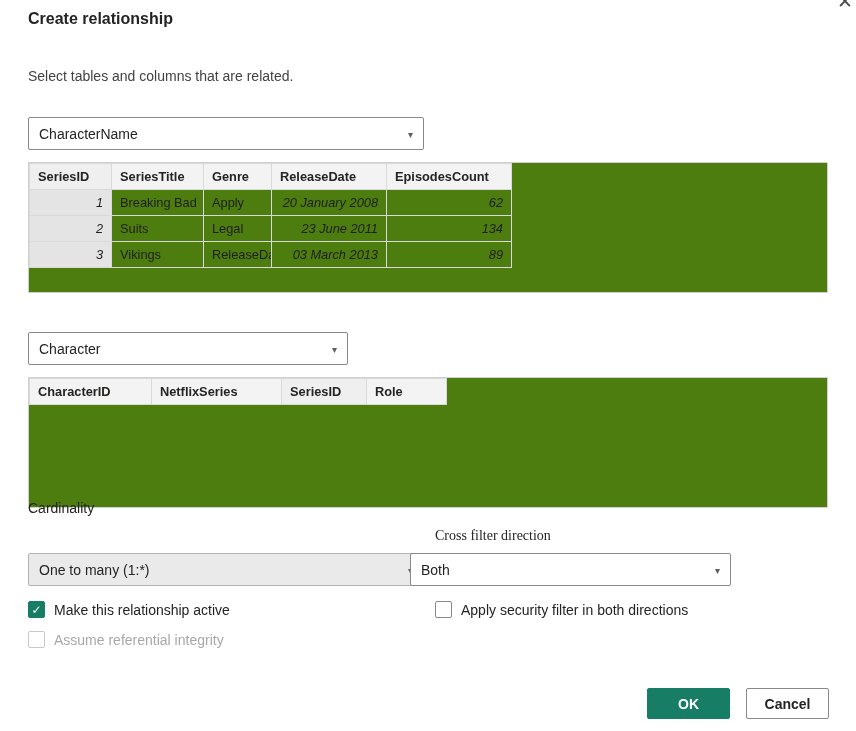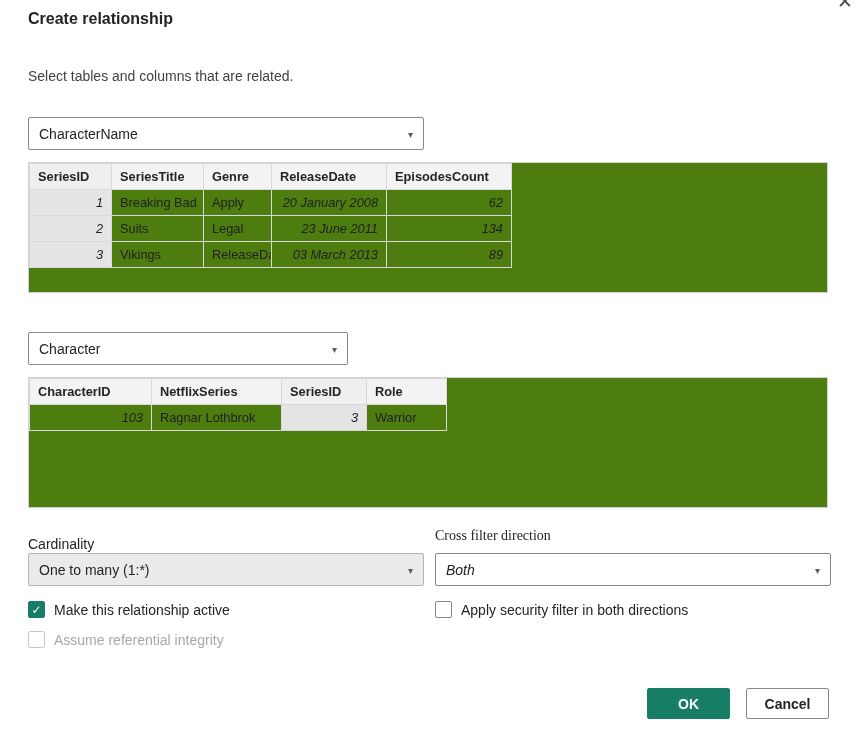--- a/index.html
+++ b/index.html
@@ -113,38 +113,32 @@
     <table id="table2">
       <thead>
           <tr>
             <th>CharacterID</th>
             <th>NetflixSeries</th>
             <th class="hl-h">SeriesID</th>
             <th>Role</th>
           </tr>
         </thead>
       <tbody>
-          <tr>
-            <td class="r i">103</td>
-            <td>Ragnar Lothbrok</td>
-            <td class="r i hl">3</td>
-            <td>Warrior</td>
-          </tr>
         </tbody>
     </table>
   </div>
 
-  <div class="fieldlabel" style="left:28px; top:536px;">Cardinality</div>
+  <div class="fieldlabel" style="left:28px; top:500px;">Cardinality</div>
   <div class="select filled" style="left:28px; top:553px; width:396px;">
     <span>One to many (1:*)</span>
     <span class="caret">▾</span>
   </div>
 
   <div class="fieldlabel" style="left:435px; top:528px;font-family:Liberation Serif, serif;">Cross filter direction</div>
-  <div class="select" style="left:435px; top:553px; width:396px;font-style:italic;">
+  <div class="select" style="left:410px; top:553px; width:321px;">
     <span>Both</span>
     <span class="caret">▾</span>
   </div>
 
   <label class="cb" style="left:28px; top:601px;">
     <span class="box checked">
         <span class="tick">✓</span>
       </span>
     <span>Make this relationship active</span>
   </label>

